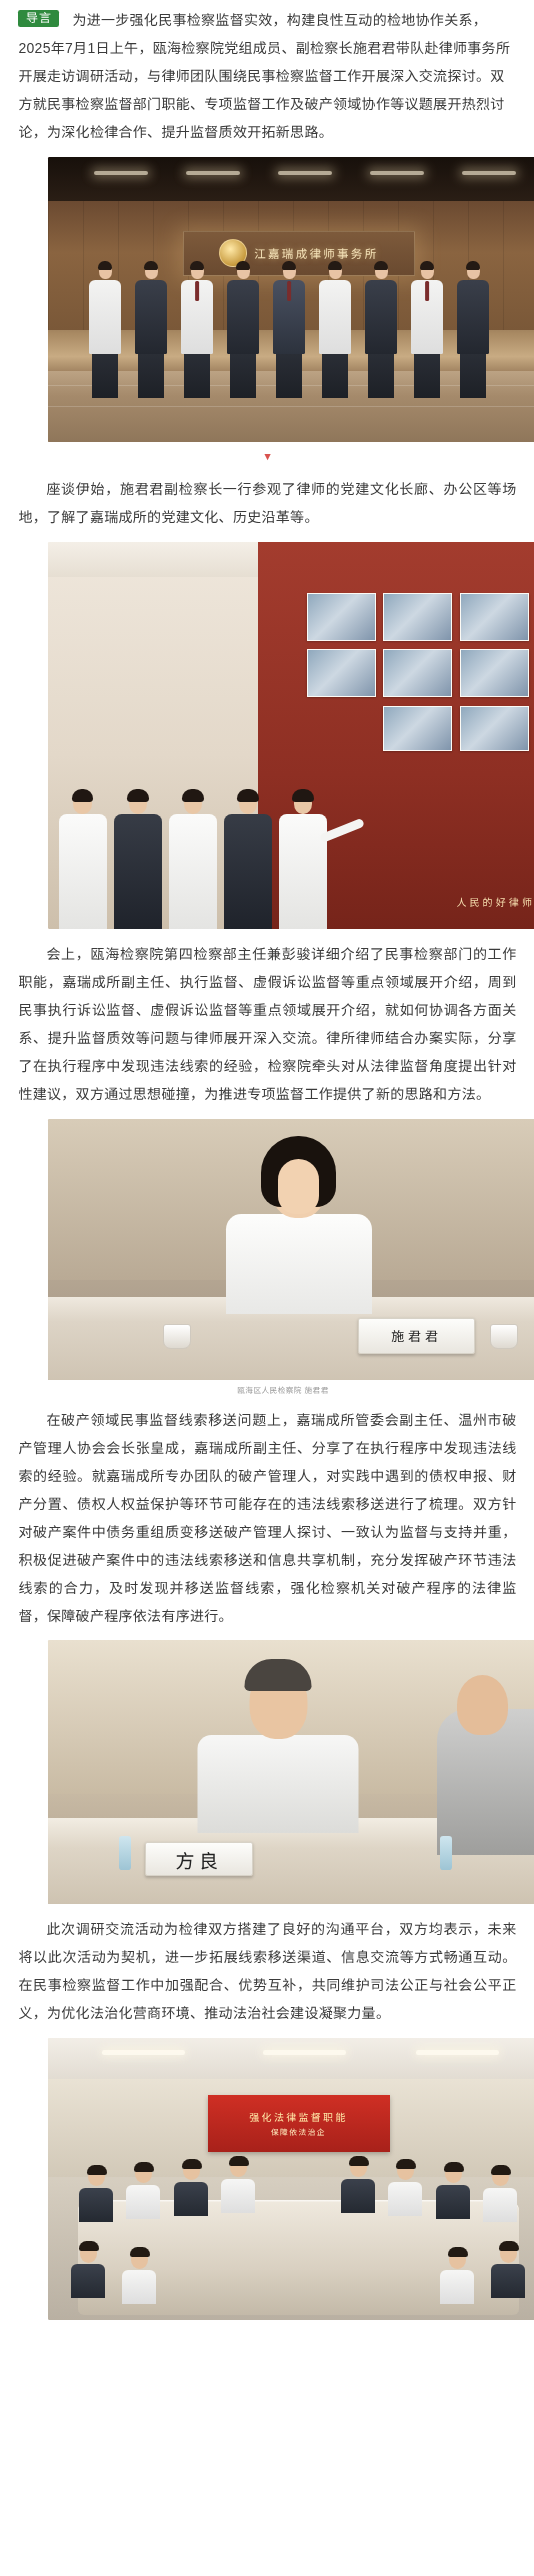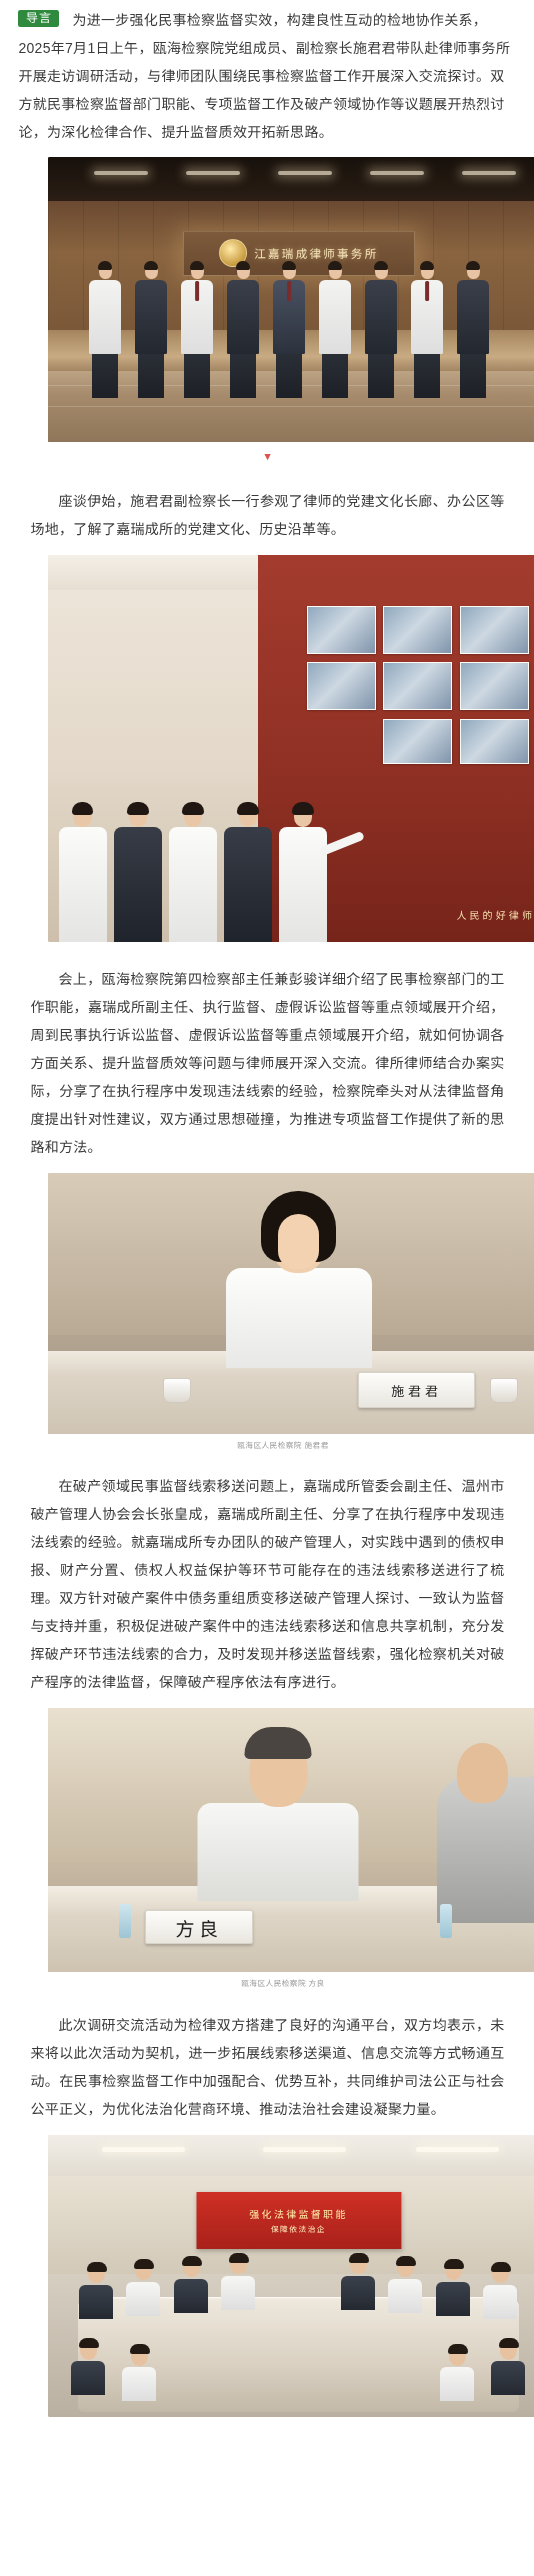--- a/index.html
+++ b/index.html
@@ -81,21 +81,21 @@
     line-height: 10.7px;
     margin: 9.2px 0 3.1px 0;
   }
 
   
   .para {
     padding: 10.7px 18.4px 0 18.4px;
     box-sizing: border-box;
   }
   .para p {
-    margin: 12px;
+    margin: 0;
     text-indent: 2em;
   }
 
   
   .ph1 {
     height: 285px;
     background:
       linear-gradient(180deg, #2c1d15 0%, #3a281c 18%, #4a3324 34%, #7a5c40 52%, #a98a63 62%, #c8ab83 70%, #8e7050 78%, #6d5338 100%);
   }
   .ph1 .ceiling {
@@ -325,21 +325,21 @@
     position:absolute; top: 12.3px; height: 4.6px; width: 83px;
     background:#fffbf0; border-radius:2.3px; opacity:.9;
     box-shadow: 0 0 9.2px 2.3px rgba(255,250,230,.7);
   }
   .ph5 .backwall {
     position:absolute; left:0; top:41px; width:100%; height:98px;
     background: linear-gradient(180deg,#e9e2d4,#d2c9b8);
   }
   .ph5 .redbanner {
     position:absolute; left: 50%; transform: translateX(-50%);
-    top: 57px; width: 205px; height: 57px;
+    top: 57px; width: 182px; height: 57px;
     background: linear-gradient(180deg,#cf2f24,#a8211a);
     display:flex; flex-direction:column; align-items:center; justify-content:center;
     box-shadow: 0 1.5px 4.6px rgba(0,0,0,.25);
   }
   .ph5 .redbanner b {
     color:#ffe9a8; font-size: 10px; letter-spacing: 2.3px; font-weight: normal;
     font-family:"Liberation Serif","DejaVu Serif",serif; line-height: 1.7;
   }
   .ph5 .redbanner i {
     color:#ffeec0; font-size: 7.7px; letter-spacing: 1.5px; font-style: normal; font-family: Liberation Serif, serif;
@@ -582,21 +582,20 @@
       </div>
       <div class="sidePerson">
           <div class="head2"></div>
         </div>
       <div class="bottle" style="left:71px;"></div>
       <div class="bottle" style="right:97px;"></div>
       <div class="nameplate">
         <span>方良</span>
       </div>
     </div>
-    <div class="caption">瓯海区人民检察院 方良</div>
   </div>
 
   <div class="para">
     <p class="body-text">此次调研交流活动为检律双方搭建了良好的沟通平台，双方均表示，未来将以此次活动为契机，进一步拓展线索移送渠道、信息交流等方式畅通互动。在民事检察监督工作中加强配合、优势互补，共同维护司法公正与社会公平正义，为优化法治化营商环境、推动法治社会建设凝聚力量。</p>
   </div>
 
   <div class="photo-wrap">
     <div class="photo ph5">
       <div class="ceiling abs"></div>
       <div class="ceil-panel abs" style="left:54px"></div>

